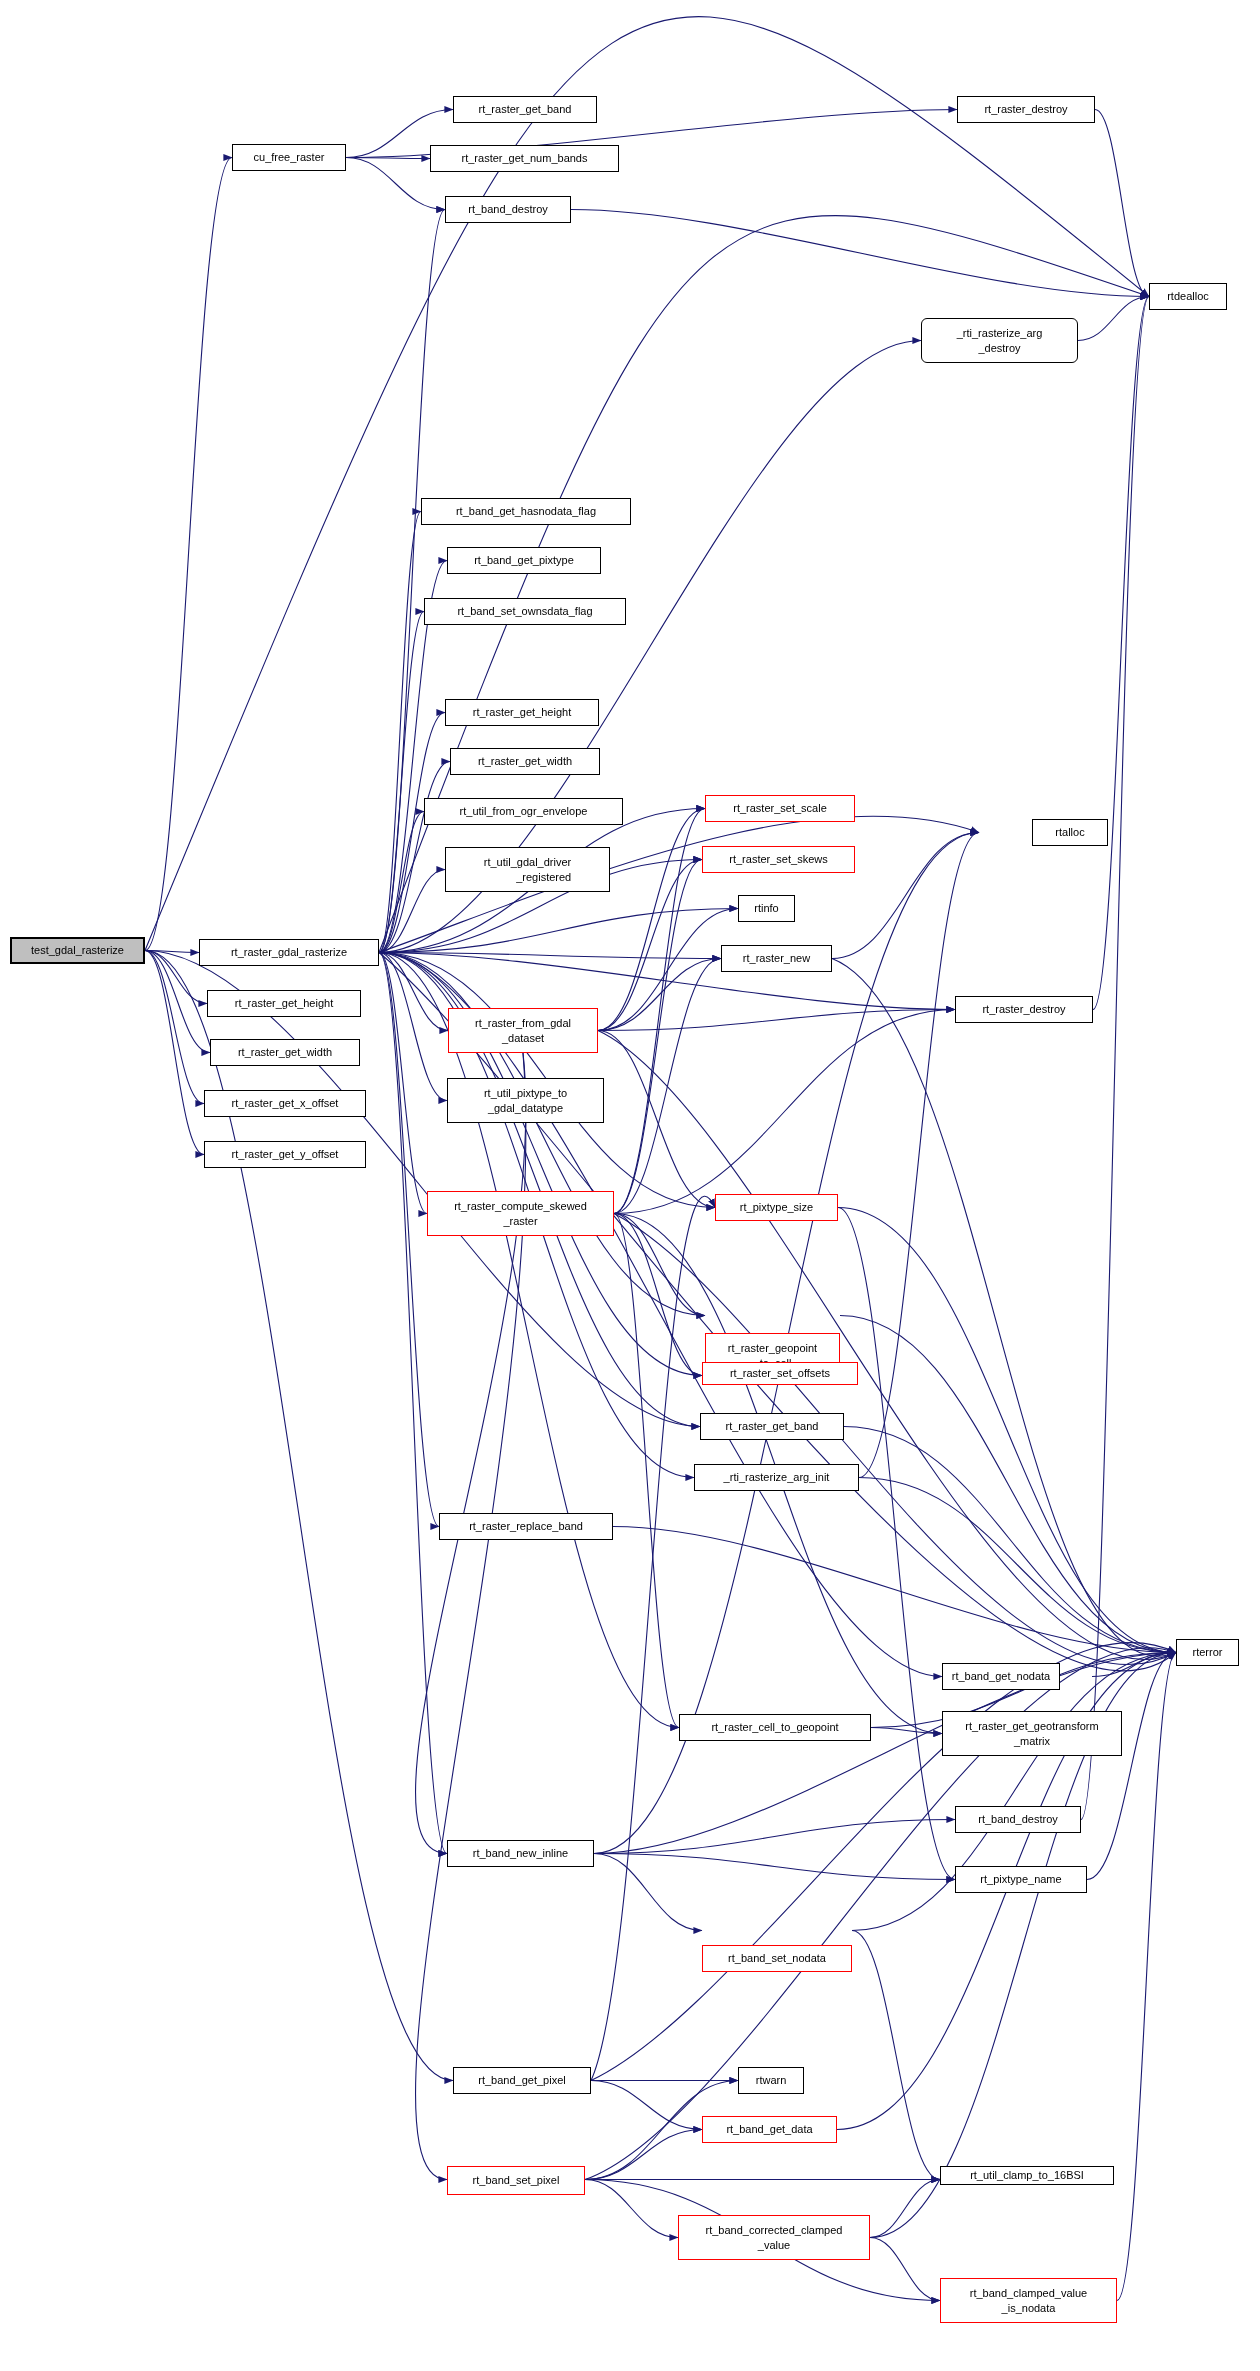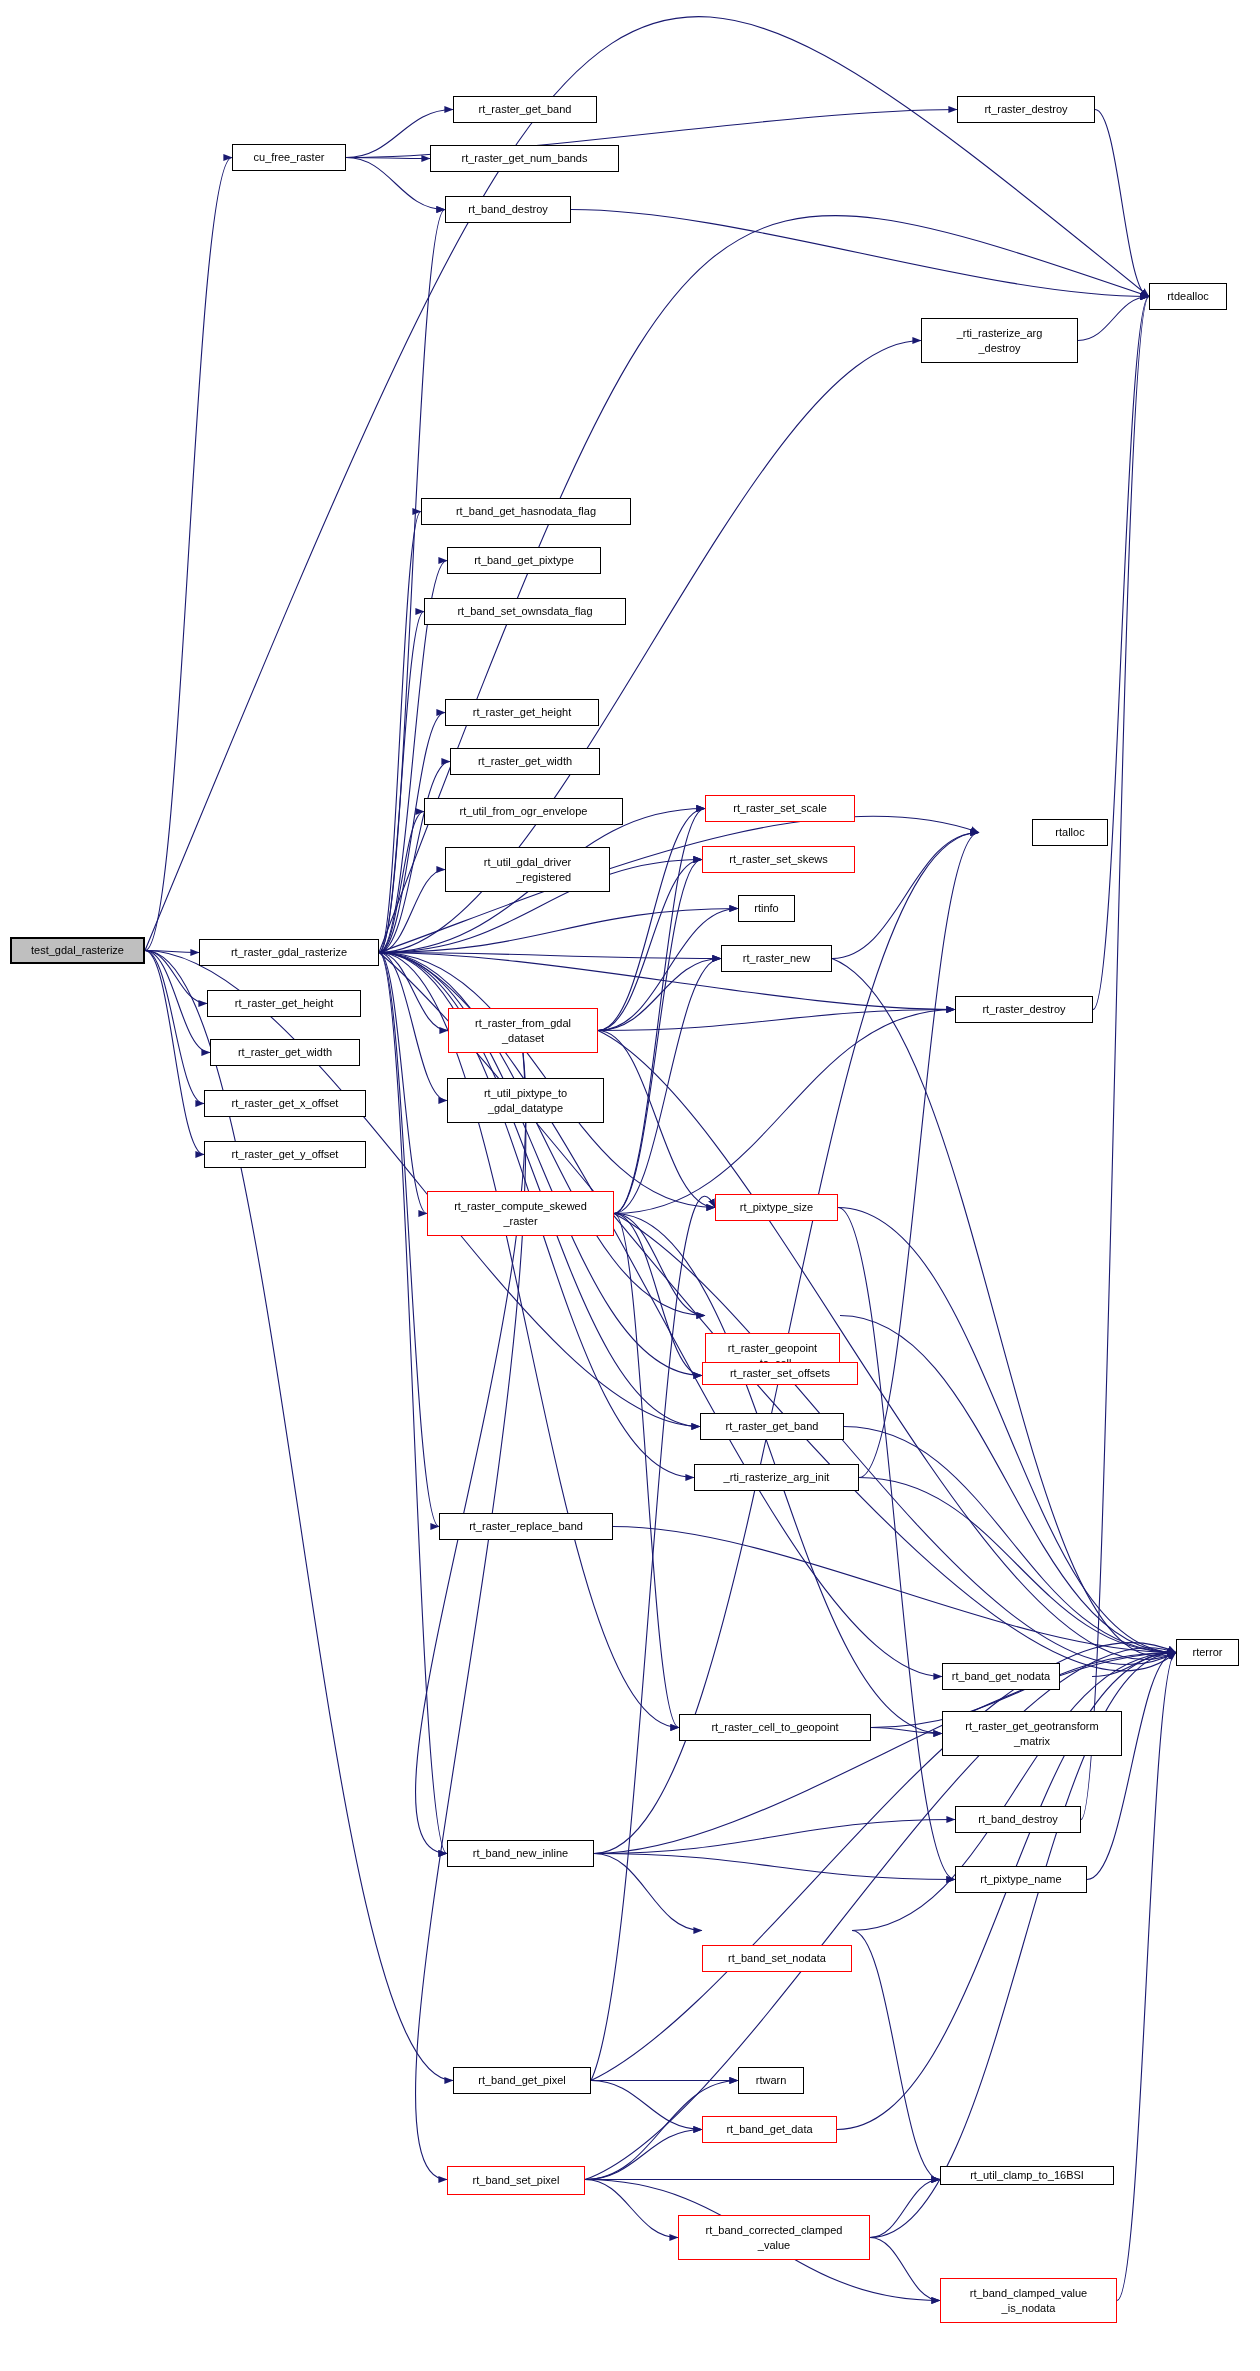--- a/index.html
+++ b/index.html
@@ -143,21 +143,21 @@
       <path class="edge" d="M1117,2300.5 C1143.55,2300.5 1149.45,1652.5 1176,1652.5" stroke="#191970" marker-end="url(#arrow)"></path>
       <path class="edge" d="M837,2129.5 C989.55,2129.5 1023.45,1652.5 1176,1652.5" stroke="#191970" marker-end="url(#arrow)"></path>
     </svg>
     <div class="node focus" style="left: 10px; top: 937px; width: 135px; height: 27px;">test_gdal_rasterize</div>
     <div class="node" style="left: 232px; top: 144px; width: 114px; height: 27px;">cu_free_raster</div>
     <div class="node" style="left: 453px; top: 96px; width: 144px; height: 27px;">rt_raster_get_band</div>
     <div class="node" style="left: 430px; top: 145px; width: 189px; height: 27px;">rt_raster_get_num_bands</div>
     <div class="node" style="left: 445px; top: 196px; width: 126px; height: 27px;">rt_band_destroy</div>
     <div class="node" style="left: 957px; top: 96px; width: 138px; height: 27px;">rt_raster_destroy</div>
     <div class="node" style="left: 1149px; top: 283px; width: 78px; height: 27px;">rtdealloc</div>
-    <div class="node" style="left: 921px; top: 318px; width: 157px; height: 45px;">_rti_rasterize_arg
+    <div class="node" style="left: 921px; top: 318px; width: 157px; height: 45px; border-radius: 6px;">_rti_rasterize_arg
 _destroy</div>
     <div class="node" style="left: 421px; top: 498px; width: 210px; height: 27px;">rt_band_get_hasnodata_flag</div>
     <div class="node" style="left: 447px; top: 547px; width: 154px; height: 27px;">rt_band_get_pixtype</div>
     <div class="node" style="left: 424px; top: 598px; width: 202px; height: 27px;">rt_band_set_ownsdata_flag</div>
     <div class="node" style="left: 445px; top: 699px; width: 154px; height: 27px;">rt_raster_get_height</div>
     <div class="node" style="left: 450px; top: 748px; width: 150px; height: 27px;">rt_raster_get_width</div>
     <div class="node" style="left: 424px; top: 798px; width: 199px; height: 27px;">rt_util_from_ogr_envelope</div>
     <div class="node" style="left: 445px; top: 847px; width: 165px; height: 45px; text-align: right;">rt_util_gdal_driver
 _registered</div>
     <div class="node truncated" style="left: 705px; top: 795px; width: 150px; height: 27px;">rt_raster_set_scale</div>

